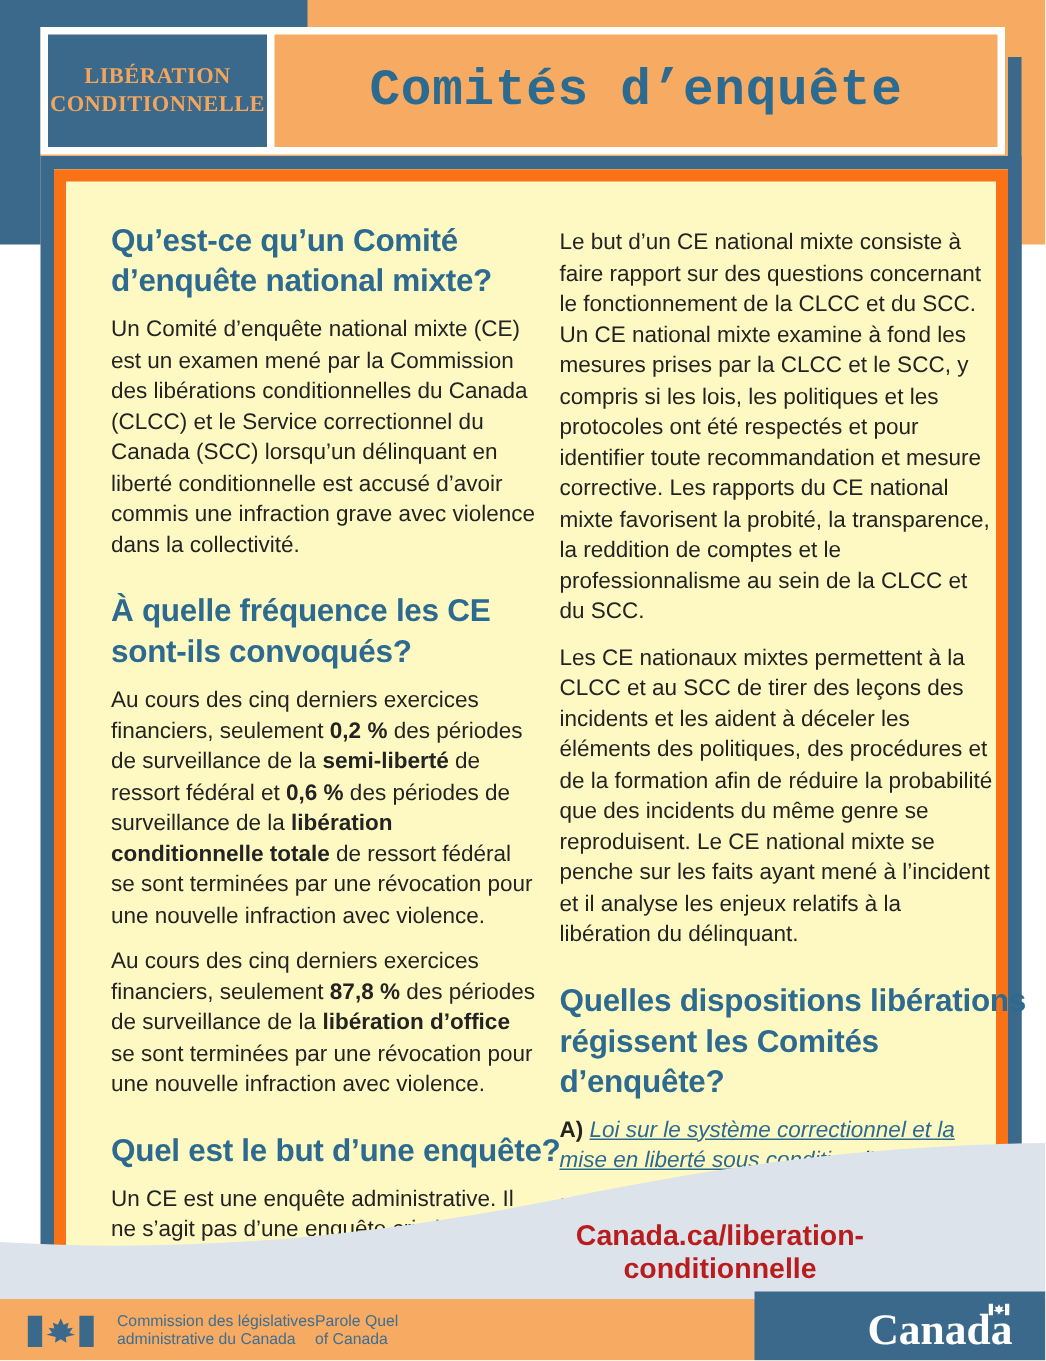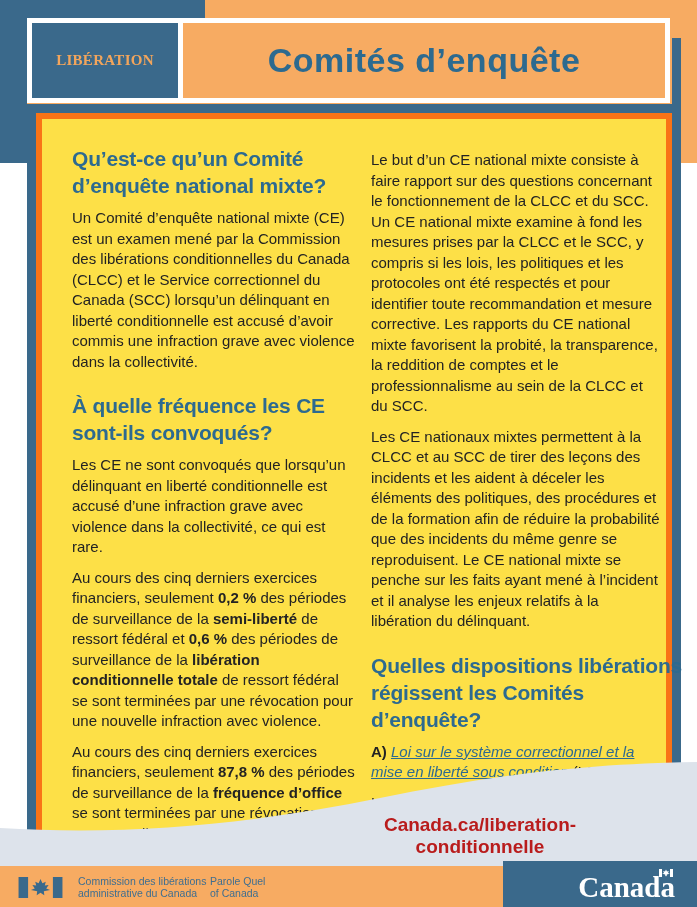--- a/index.html
+++ b/index.html
@@ -14,27 +14,27 @@
 
   
   .header-frame{position:absolute;left:27px;top:18px;width:643px;height:85px;background:#ffffff;
                 display:flex;box-sizing:border-box;padding:5px;}
   .badge{width:146px;height:75px;background:#3a698b;display:flex;flex-direction:column;
          justify-content:center;align-items:center;}
   .badge div{color:#f2a55c;font-family:"Liberation Serif",serif;font-weight:bold;
              font-size:15px;line-height:19px;letter-spacing:.3px;}
   .title-area{flex:1;height:75px;margin-left:5px;background:#f7ab62;display:flex;
               align-items:center;justify-content:center;}
-  .title-area h1{margin:0;color:#2d6a8f;font-family:Liberation Sans, sans-serif;
+  .title-area h1{margin:0;color:#2d6a8f;font-family:Liberation Mono, monospace;
                  font-weight:bold;font-size:34px;letter-spacing:.5px;}
 
   
   .card{position:absolute;left:27px;top:104px;width:654px;height:764px;box-sizing:border-box;
         border:9px solid #3a698b;background:#3a698b;}
-  .card-orange{width:100%;height:100%;box-sizing:border-box;border:6px solid #f97316;background:#fde047;}
+  .card-orange{width:100%;height:100%;box-sizing:border-box;border:8px solid #f97316;background:#fef9c3;}
   .card-content{display:flex;box-sizing:border-box;padding:14px 8px 0 30px;gap:14px;}
   .col{color:#232323;}
   .col-left{width:285px;flex:0 0 285px;}
   .col-right{width:292px;flex:0 0 292px;padding-top:17px;}
   .col-heading{font-size:21px;line-height:27px;font-weight:bold;color:#2d6a90;
                margin:20px -20px 9px 0;letter-spacing:-.2px;}
   .col .col-heading:first-child{margin-top:12px;}
   .body-para{font-size:15px;line-height:20.5px;margin:0 0 10px 0;}
   .b{font-weight:bold;}
   .law-link{color:#2d6a90;font-style:italic;text-decoration:underline;cursor:pointer;}
@@ -61,36 +61,36 @@
 <div class="page">
 
   <div class="orange-top"></div>
   <div class="teal-corner"></div>
   <div class="teal-left-band"></div>
   <div class="teal-right-strip"></div>
 
   <div class="header-frame">
     <div class="badge">
       <div>LIBÉRATION</div>
+      <div>CONDITIONNELLE</div>
     </div>
     <div class="title-area">
       <h1>Comités d’enquête</h1>
     </div>
   </div>
 
   <div class="card">
     <div class="card-orange">
       <div class="card-content">
         <div class="col col-left">
             <h2 class="col-heading">Qu’est-ce qu’un Comité d’enquête national mixte?</h2>
             <p class="body-para"><span>Un Comité d’enquête national mixte (CE) est un examen mené par la Commission des libérations conditionnelles du Canada (CLCC) et le Service correctionnel du Canada (SCC) lorsqu’un délinquant en liberté conditionnelle est accusé d’avoir commis une infraction grave avec violence dans la collectivité.</span></p>
             <h2 class="col-heading">À quelle fréquence les CE sont-ils convoqués?</h2>
-            <p class="body-para"><span>Les CE ne sont convoqués que lorsqu’un délinquant en liberté conditionnelle est accusé d’une infraction grave avec violence dans la collectivité, ce qui est rare.</span></p>
             <p class="body-para"><span>Au cours des cinq derniers exercices financiers, seulement </span><span class="b">0,2 %</span><span> des périodes de surveillance de la </span><span class="b">semi-liberté</span><span> de ressort fédéral et </span><span class="b">0,6 %</span><span> des périodes de surveillance de la </span><span class="b">libération conditionnelle totale</span><span> de ressort fédéral se sont terminées par une révocation pour une nouvelle infraction avec violence.</span></p>
-            <p class="body-para"><span>Au cours des cinq derniers exercices financiers, seulement </span><span class="b">87,8 %</span><span> des périodes de surveillance de la </span><span class="b">fréquence d’office</span><span> se sont terminées par une révocation pour une nouvelle infraction avec violence.</span></p>
+            <p class="body-para"><span>Au cours des cinq derniers exercices financiers, seulement </span><span class="b">87,8 %</span><span> des périodes de surveillance de la </span><span class="b">libération d’office</span><span> se sont terminées par une révocation pour une nouvelle infraction avec violence.</span></p>
             <h2 class="col-heading">Quel est le but d’une enquête?</h2>
             <p class="body-para"><span>Un CE est une enquête administrative. Il ne s’agit pas d’une enquête criminelle à propos de l’incident.</span></p>
           </div>
         <div class="col col-right">
             <p class="body-para"><span>Le but d’un CE national mixte consiste à faire rapport sur des questions concernant le fonctionnement de la CLCC et du SCC. Un CE national mixte examine à fond les mesures prises par la CLCC et le SCC, y compris si les lois, les politiques et les protocoles ont été respectés et pour identifier toute recommandation et mesure corrective. Les rapports du CE national mixte favorisent la probité, la transparence, la reddition de comptes et le professionnalisme au sein de la CLCC et du SCC.</span></p>
             <p class="body-para"><span>Les CE nationaux mixtes permettent à la CLCC et au SCC de tirer des leçons des incidents et les aident à déceler les éléments des politiques, des procédures et de la formation afin de réduire la probabilité que des incidents du même genre se reproduisent. Le CE national mixte se penche sur les faits ayant mené à l’incident et il analyse les enjeux relatifs à la libération du délinquant.</span></p>
             <h2 class="col-heading">Quelles dispositions libérations régissent les Comités d’enquête?</h2>
             <p class="body-para"><span class="b">A) </span><span class="law-link">Loi sur le système correctionnel et la mise en liberté sous condition</span><span> (LSCMLC) :</span></p>
             <p class="body-para"><span>La commissaire du SCC et la présidente de la CLCC sont autorisées à instituer des enquêtes en vertu des articles suivants de la LSCMLC :</span></p>
           </div>
@@ -104,21 +104,21 @@
 
   <div class="site-url">Canada.ca/liberation-conditionnelle</div>
 
   <div class="footer-bar">
     <svg class="footer-flag" viewBox="0 0 46 22">
       <rect x="0" y="0" width="10" height="22" fill="#3a698b"></rect>
       <rect x="36" y="0" width="10" height="22" fill="#3a698b"></rect>
       <path fill="#3a698b" d="M23,2 L25,6.5 L28.5,5 L27.5,9 L31.5,8.5 L29,12 L33,13.5 L26.5,15 L27,19 L23,16.5 L19,19 L19.5,15 L13,13.5 L17,12 L14.5,8.5 L18.5,9 L17.5,5 L21,6.5 Z"></path>
     </svg>
     <div class="dept dept-fr">
-      <div>Commission des libérations</div>
+      <div>Commission des législatives</div>
       <div>administrative du Canada</div>
     </div>
     <div class="dept dept-en">
       <div>Parole Quel</div>
       <div>of Canada</div>
     </div>
   </div>
 
   <div class="wordmark-box">
     <span class="wordmark">Canada</span>

